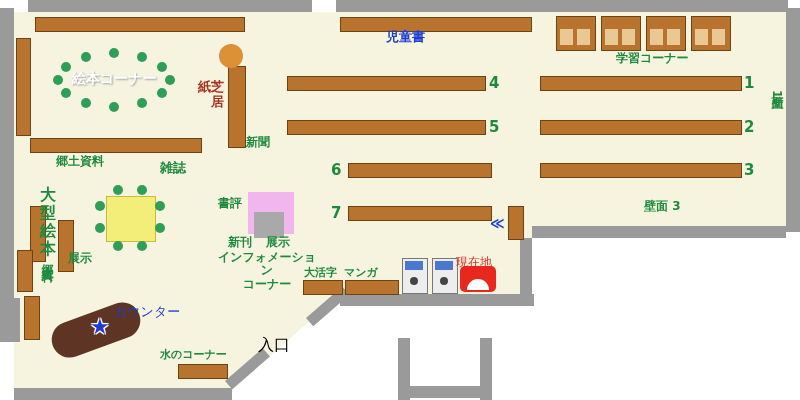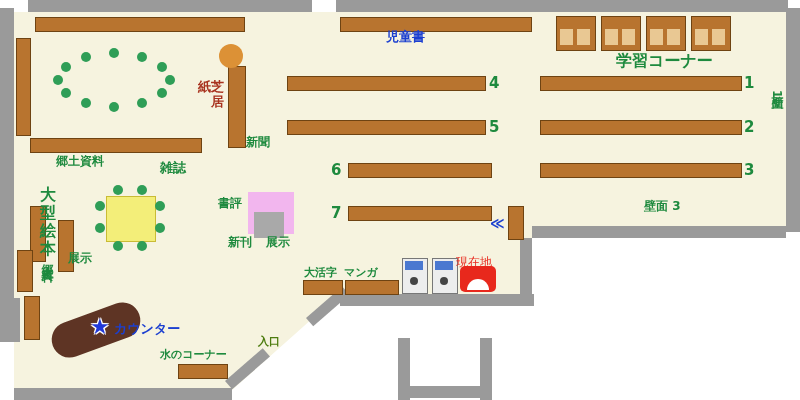--- a/index.html
+++ b/index.html
@@ -98,37 +98,40 @@
     <div style="left: 432px; top: 258px; width: 24px; height: 34px; background: rgb(237, 237, 237); border: 1px solid rgb(119, 119, 119);">
       <div style="left: 2px; top: 2px; width: 18px; height: 9px; background: rgb(74, 120, 208);"></div>
       <div style="left: 7px; top: 18px; width: 8px; height: 8px; border-radius: 50%; background: rgb(68, 68, 68);"></div>
     </div>
     <div style="left: 460px; top: 266px; width: 36px; height: 26px; background: rgb(232, 40, 28); border-radius: 5px;">
       <div style="left: 7px; top: 13px; width: 22px; height: 11px; background: rgb(255, 255, 255); border-radius: 11px 11px 0px 0px;"></div>
     </div>
     <div style="left: 50px; top: 312px; width: 92px; height: 36px; background: rgb(94, 52, 36); border-radius: 18px; transform: rotate(-20deg);"></div>
     <div style="left: 90px; top: 314px; color: rgb(32, 56, 216); font-size: 22px; font-weight: bold; text-shadow: rgb(255, 255, 255) -1px -1px 0px, rgb(255, 255, 255) 1px -1px 0px, rgb(255, 255, 255) -1px 1px 0px, rgb(255, 255, 255) 1px 1px 0px, rgb(255, 255, 255) 0px 0px 2px;">★</div>
     <div class="lbl" style="left: 386px; top: 30px; color: rgb(27, 63, 208); font-size: 13px; font-weight: bold;">児童書</div>
-    <div class="lbl" style="left: 616px; top: 52px; color: rgb(30, 138, 62); font-size: 16px; font-weight: bold;">学習コーナー</div>
+    <div class="lbl" style="left: 616px; top: 52px; color: rgb(30, 138, 62); font-size: 12px; font-weight: bold;">学習コーナー</div>
+    <div class="lbl" style="left: 72px; top: 71px; color: rgb(255, 255, 255); font-size: 14px; font-weight: bold; text-shadow: rgb(154, 154, 154) 1px 1px 2px;">絵本コーナー</div>
     <div class="lbl" style="left: 194px; top: 80px; color: rgb(168, 50, 30); font-size: 13px; font-weight: bold; width: 30px; text-align: right;">紙芝居</div>
     <div class="lbl" style="left: 246px; top: 136px; color: rgb(30, 138, 62); font-size: 12px; font-weight: bold;">新聞</div>
     <div class="lbl" style="left: 56px; top: 155px; color: rgb(30, 138, 62); font-size: 12px; font-weight: bold;">郷土資料</div>
     <div class="lbl" style="left: 160px; top: 161px; color: rgb(30, 138, 62); font-size: 13px; font-weight: bold;">雑誌</div>
     <div class="lbl" style="left: 32px; top: 186px; color: rgb(30, 138, 62); font-size: 16px; font-weight: bold; width: 28px; margin-left: 8px;">大型絵本</div>
     <div class="lbl" style="left: 68px; top: 252px; color: rgb(30, 138, 62); font-size: 12px; font-weight: bold;">展示</div>
     <div class="lbl vert" style="left: 40px; top: 254px; color: rgb(30, 138, 62); font-size: 12px; font-weight: bold;">郷土資料</div>
     <div class="lbl" style="left: 218px; top: 197px; color: rgb(30, 138, 62); font-size: 12px; font-weight: bold;">書評</div>
     <div class="lbl" style="left: 228px; top: 236px; color: rgb(30, 138, 62); font-size: 12px; font-weight: bold;">新刊</div>
     <div class="lbl" style="left: 266px; top: 236px; color: rgb(30, 138, 62); font-size: 12px; font-weight: bold;">展示</div>
+    <div class="lbl" style="left: 212px; top: 251px; color: rgb(30, 138, 62); font-size: 12px; font-weight: bold; width: 110px; text-align: center;">インフォメーション
+コーナー</div>
     <div class="lbl" style="left: 304px; top: 267px; color: rgb(30, 138, 62); font-size: 11px; font-weight: bold;">大活字</div>
     <div class="lbl" style="left: 344px; top: 267px; color: rgb(30, 138, 62); font-size: 11px; font-weight: bold;">マンガ</div>
     <div class="lbl" style="left: 456px; top: 256px; color: rgb(232, 40, 28); font-size: 12px; font-weight: normal;">現在地</div>
-    <div class="lbl" style="left: 114px; top: 322px; color: rgb(27, 63, 208); font-size: 13px; font-weight: bold;">カウンター</div>
+    <div class="lbl" style="left: 114px; top: 305px; color: rgb(27, 63, 208); font-size: 13px; font-weight: normal;">カウンター</div>
     <div class="lbl" style="left: 160px; top: 349px; color: rgb(30, 138, 62); font-size: 11px; font-weight: bold;">水のコーナー</div>
-    <div class="lbl" style="left: 258px; top: 336px; color: #4d7c0f; font-size: 11px; font-weight: bold;">入口</div>
+    <div class="lbl" style="left: 258px; top: 336px; color: #000000; font-size: 16px; font-weight: normal;">入口</div>
     <div class="lbl vert" style="left: 770px; top: 86px; color: rgb(30, 138, 62); font-size: 12px; font-weight: bold;">壁面1</div>
     <div class="lbl" style="left: 644px; top: 200px; color: rgb(30, 138, 62); font-size: 12px; font-weight: bold;">壁面 3</div>
     <div class="lbl" style="left: 490px; top: 216px; color: rgb(27, 63, 208); font-size: 14px; font-weight: bold;">≪</div>
     <div class="lbl" style="left: 489px; top: 75px; color: rgb(30, 138, 62); font-size: 15px; font-weight: bold;">4</div>
     <div class="lbl" style="left: 489px; top: 119px; color: rgb(30, 138, 62); font-size: 15px; font-weight: bold;">5</div>
     <div class="lbl" style="left: 331px; top: 162px; color: rgb(30, 138, 62); font-size: 15px; font-weight: bold;">6</div>
     <div class="lbl" style="left: 331px; top: 205px; color: rgb(30, 138, 62); font-size: 15px; font-weight: bold;">7</div>
     <div class="lbl" style="left: 744px; top: 75px; color: rgb(30, 138, 62); font-size: 15px; font-weight: bold;">1</div>
     <div class="lbl" style="left: 744px; top: 119px; color: rgb(30, 138, 62); font-size: 15px; font-weight: bold;">2</div>
     <div class="lbl" style="left: 744px; top: 162px; color: rgb(30, 138, 62); font-size: 15px; font-weight: bold;">3</div>

